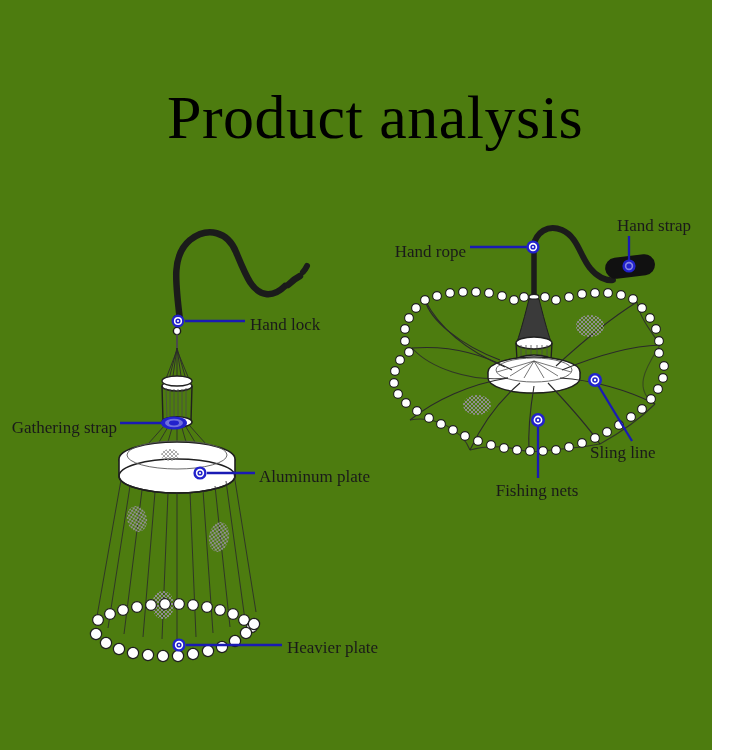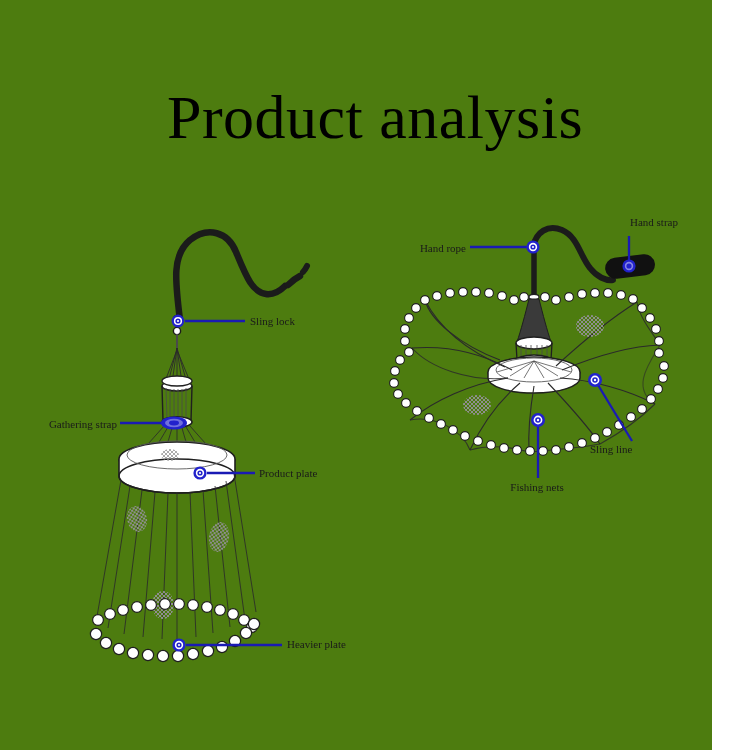--- a/index.html
+++ b/index.html
@@ -29,21 +29,21 @@
   }
   svg.art {
     position: absolute;
     left: 0;
     top: 0;
     width: 750px;
     height: 750px;
   }
   .lbl {
     position: absolute;
-    font-size: 11px;
+    font-size: 17px;
     color: #1a1a1a;
     white-space: nowrap;
     line-height: 1;
   }
   .lbl-r { transform: translateX(-100%); padding-left: 12px; }
   .lbl-c { transform: translateX(-50%); }
 </style>
 </head>
 <body>
 
@@ -352,25 +352,25 @@
       </g>
       <g>
         <circle cx="538" cy="420" r="7" fill="#2222cc"></circle>
         <circle cx="538" cy="420" r="4.4" fill="#ffffff"></circle>
         <circle cx="538" cy="420" r="2.8" fill="#2222cc"></circle>
         <circle cx="538" cy="420" r="1.2" fill="#ffffff"></circle>
       </g>
     </g>
   </svg>
 
-  <div class="lbl" style="left:250px; top:316px;">Sling lock</div>
+  <div class="lbl" style="left:250px; top:316px;">Hand lock</div>
 
   <div class="lbl lbl-r" style="left:117px; top:419px;">Gathering strap</div>
 
-  <div class="lbl" style="left:259px; top:468px;">Product plate</div>
+  <div class="lbl" style="left:259px; top:468px;">Aluminum plate</div>
 
   <div class="lbl" style="left:287px; top:639px;">Heavier plate</div>
 
   <div class="lbl lbl-r" style="left:466px; top:243px;">Hand rope</div>
 
   <div class="lbl lbl-c" style="left:654px; top:217px;">Hand strap</div>
 
   <div class="lbl" style="left:590px; top:444px;">Sling line</div>
 
   <div class="lbl lbl-c" style="left:537px; top:482px;">Fishing nets</div>

